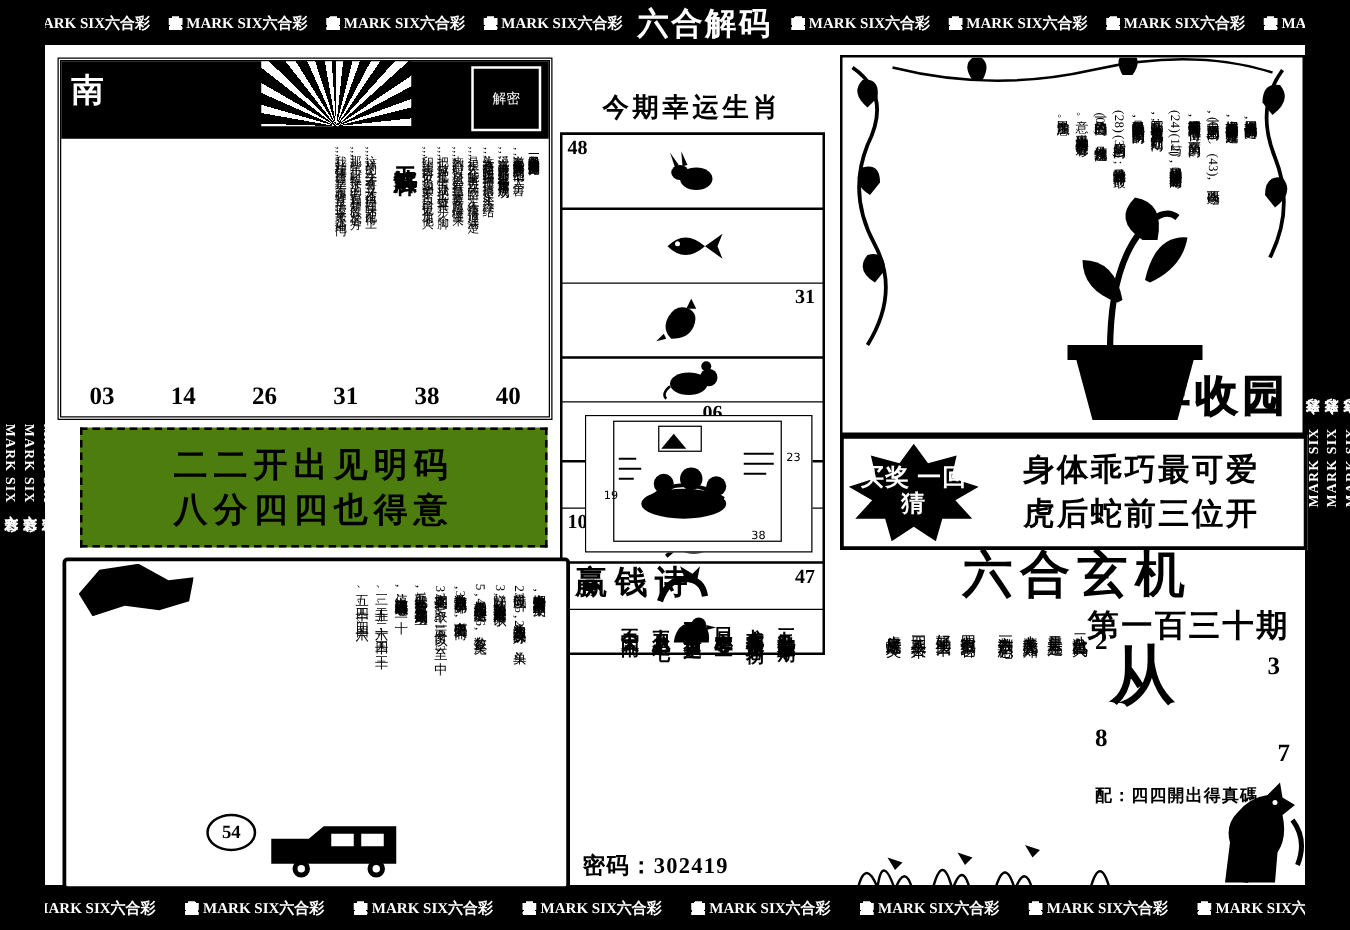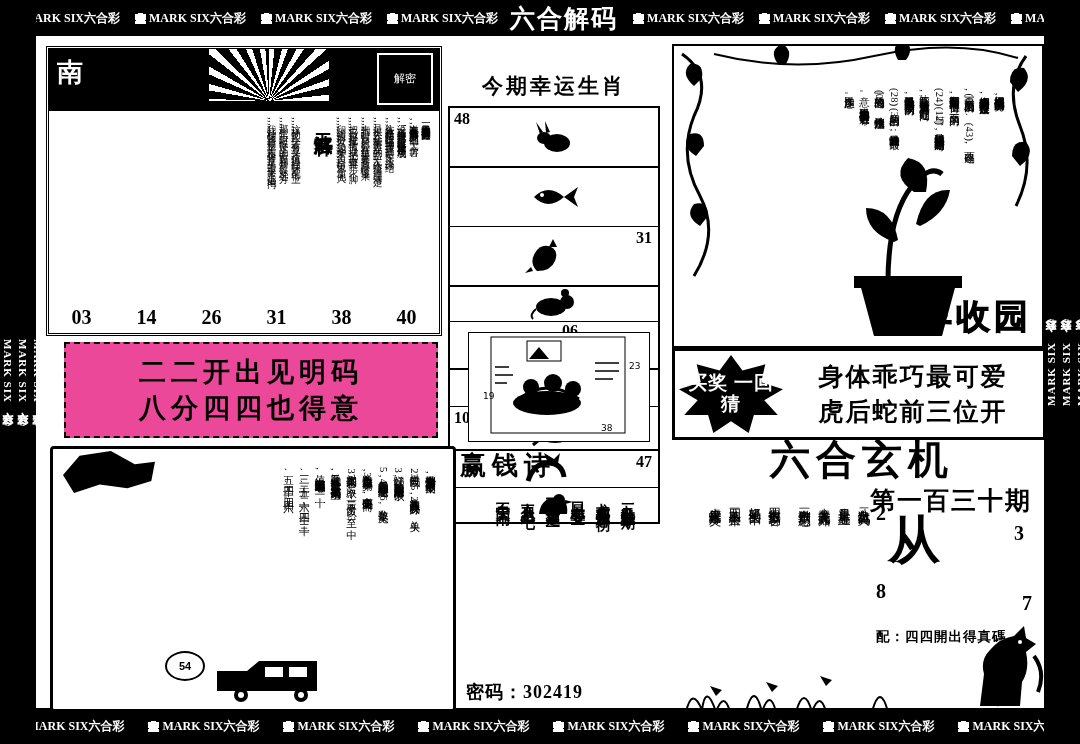--- a/index.html
+++ b/index.html
@@ -158,21 +158,21 @@
     font-size:34px;font-weight:bold;letter-spacing:4px;
     color:#000;
     -webkit-text-stroke:1px #000;
   }
 
   
   .couplet{
     position:absolute;left:28px;top:306px;width:370px;height:92px;
     border:2px dashed #000;
     display:flex;flex-direction:column;justify-content:center;align-items:center;
-    background:#ec4899;
+    background:#4d7c0f;
   }
   .couplet div{
     font-family:"Liberation Serif","DejaVu Serif",serif;
     font-size:27px;font-weight:bold;letter-spacing:5px;line-height:1.35;
   }
 
   
   .slogan{
     position:absolute;left:636px;top:312px;width:368px;height:86px;
     border:3px solid #000;background:#fff;
@@ -215,22 +215,22 @@
     background:#000;
     clip-path:polygon(0% 40%,18% 8%,52% 0%,78% 22%,100% 18%,96% 50%,70% 62%,40% 56%,12% 70%);
   }
   .van{
     position:absolute;left:160px;bottom:6px;width:120px;height:46px;
   }
   .circle54{
     position:absolute;left:112px;bottom:28px;width:36px;height:26px;
     border:2px solid #000;border-radius:50%;
     display:flex;align-items:center;justify-content:center;
-    font-family:Liberation Sans, sans-serif;
-    font-size:11px;font-weight:bold;
+    font-family:Liberation Serif, serif;
+    font-size:15px;font-weight:bold;
   }
 
   
   .poem{
     position:absolute;left:424px;top:412px;width:210px;height:262px;
   }
   .poem-title{
     text-align:left;font-size:26px;font-weight:bold;letter-spacing:6px;
     font-family:"Liberation Serif","DejaVu Serif",serif;
   }

